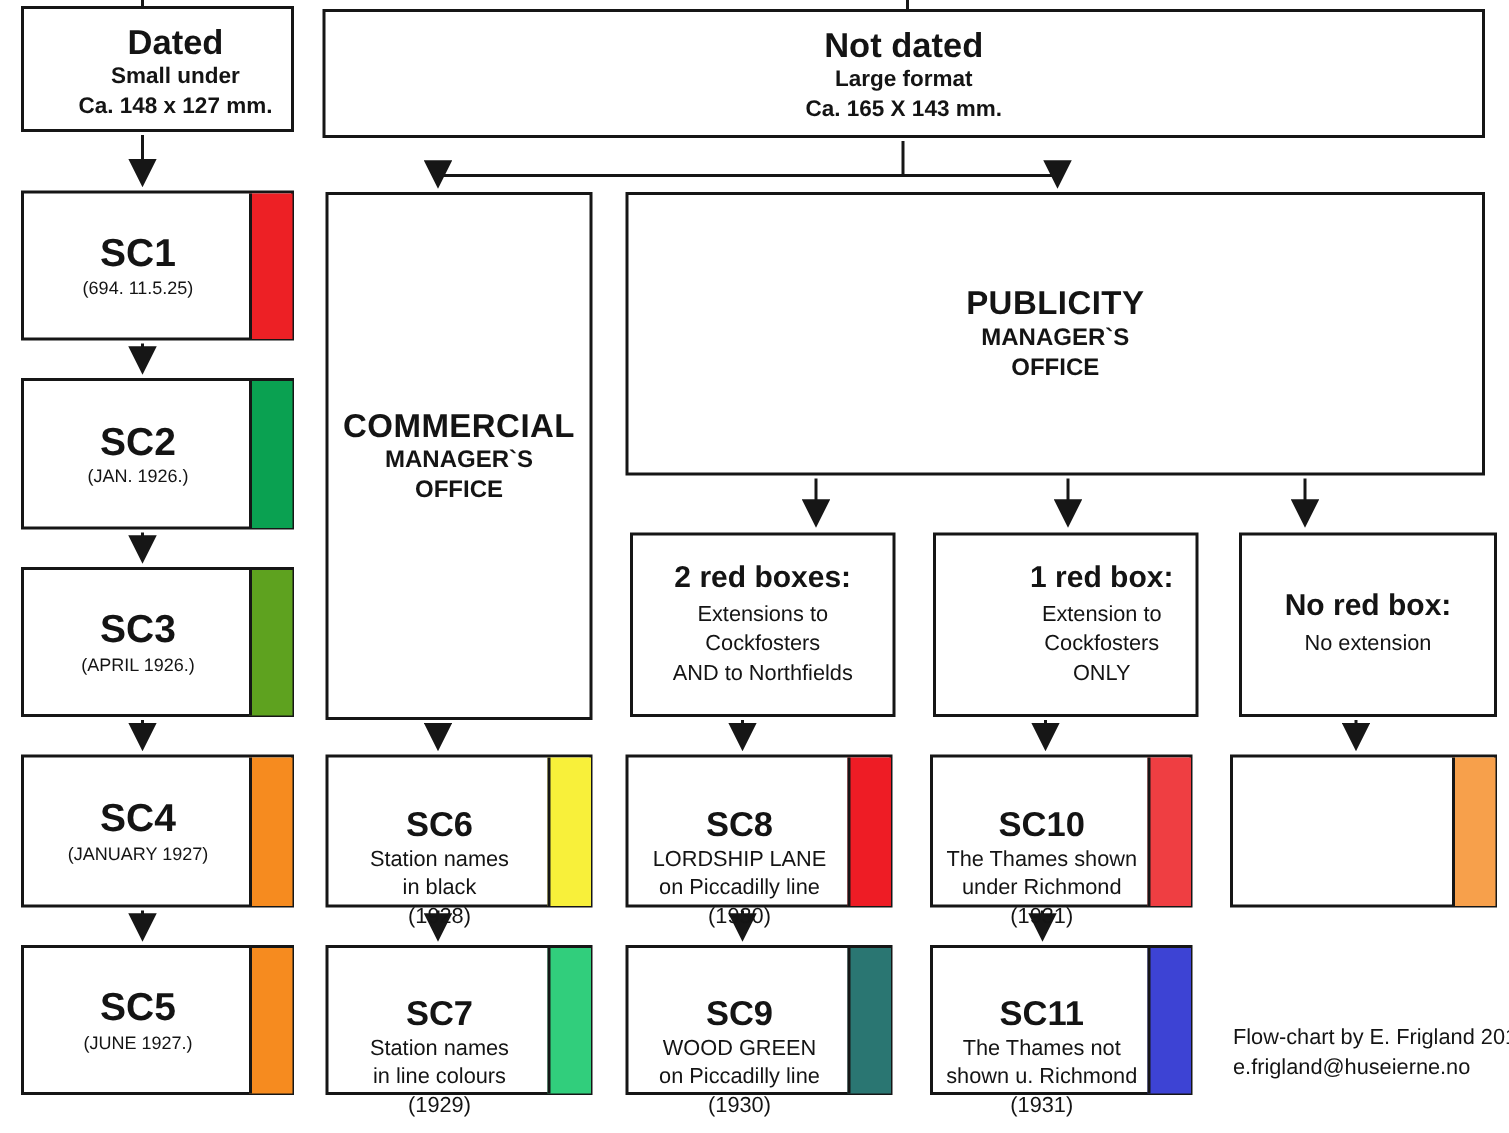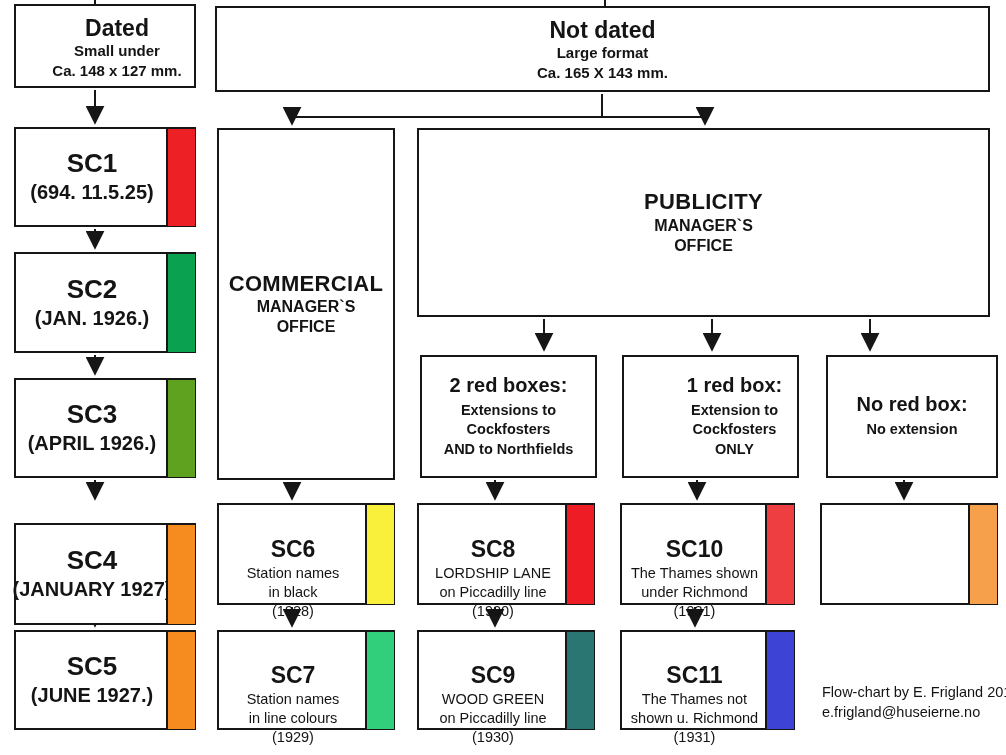--- a/index.html
+++ b/index.html
@@ -10,28 +10,28 @@
        display:flex;flex-direction:column;align-items:center;justify-content:center;text-align:center;}
   
   .top-box{justify-content:flex-start;padding-top:9px;}
   .top-title{font-size:23px;font-weight:bold;line-height:1.15;}
   .top-sub{font-size:15px;font-weight:bold;line-height:1.3;}
   
   .office-title{font-size:22px;font-weight:bold;letter-spacing:.3px;line-height:1.2;}
   .office-sub{font-size:16px;font-weight:bold;line-height:1.25;}
   
   .cond-title{font-size:20px;font-weight:bold;margin-bottom:4px;line-height:1.15;}
-  .cond-line{font-size:14.5px;font-weight:bold;line-height:1.35;white-space:nowrap;}
+  .cond-line{font-size:14.5px;font-weight:normal;line-height:1.35;white-space:nowrap;}
   
   .card-body{position:absolute;left:0;top:0;bottom:0;right:26px;display:flex;flex-direction:column;
              align-items:center;justify-content:center;text-align:center;}
   .title-lg{font-size:26px;font-weight:bold;line-height:1.2;}
   .title-md{font-size:23px;font-weight:bold;line-height:1.25;margin-top:48px;}
   .card-line{font-size:14.5px;line-height:1.32;white-space:nowrap;}
-  .b{font-weight:bold;font-size:20px;}
+  .b{font-weight:normal;font-size:12px;}
   .stripe{position:absolute;top:-0.5px;bottom:-0.5px;right:-0.5px;width:27px;border-left:2px solid #161616;}
   
   #credit{position:absolute;left:822px;top:682px;width:190px;text-align:left;font-size:14.5px;line-height:1.4;white-space:nowrap;}
 </style>
 </head>
 <body>
 
 <div id="stage">
 
   <svg id="arrows" width="1006" height="755">
@@ -118,21 +118,21 @@
     </div>
     <div class="stripe" style="background-color: rgb(10, 161, 81);"></div>
   </div>
   <div class="box" style="left:14px;top:378px;width:182px;height:100px;">
     <div class="card-body">
       <div class="title-lg">SC3</div>
       <div class="card-line b">(APRIL 1926.)</div>
     </div>
     <div class="stripe" style="background-color: rgb(94, 162, 31);"></div>
   </div>
-  <div class="box" style="left:14px;top:503px;width:182px;height:102px;margin-top:20px;">
+  <div class="box" style="left:14px;top:503px;width:182px;height:102px;">
     <div class="card-body">
       <div class="title-lg">SC4</div>
       <div class="card-line b">(JANUARY 1927)</div>
     </div>
     <div class="stripe" style="background-color: rgb(246, 139, 31);"></div>
   </div>
   <div class="box" style="left:14px;top:630px;width:182px;height:100px;">
     <div class="card-body">
       <div class="title-lg">SC5</div>
       <div class="card-line b">(JUNE 1927.)</div>

